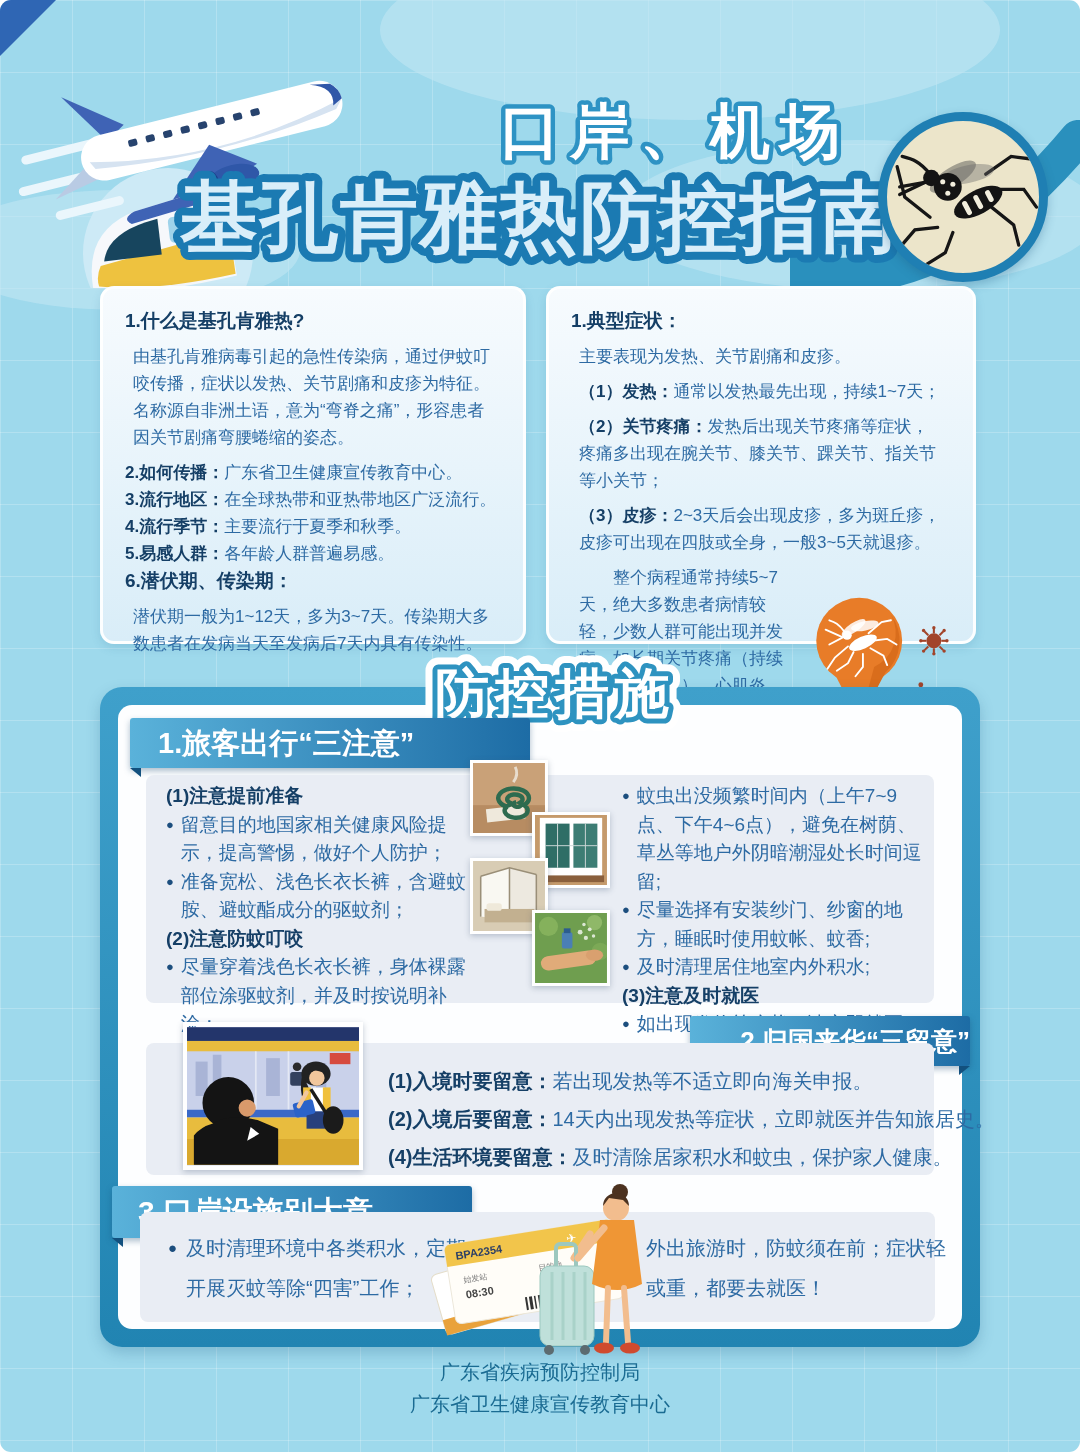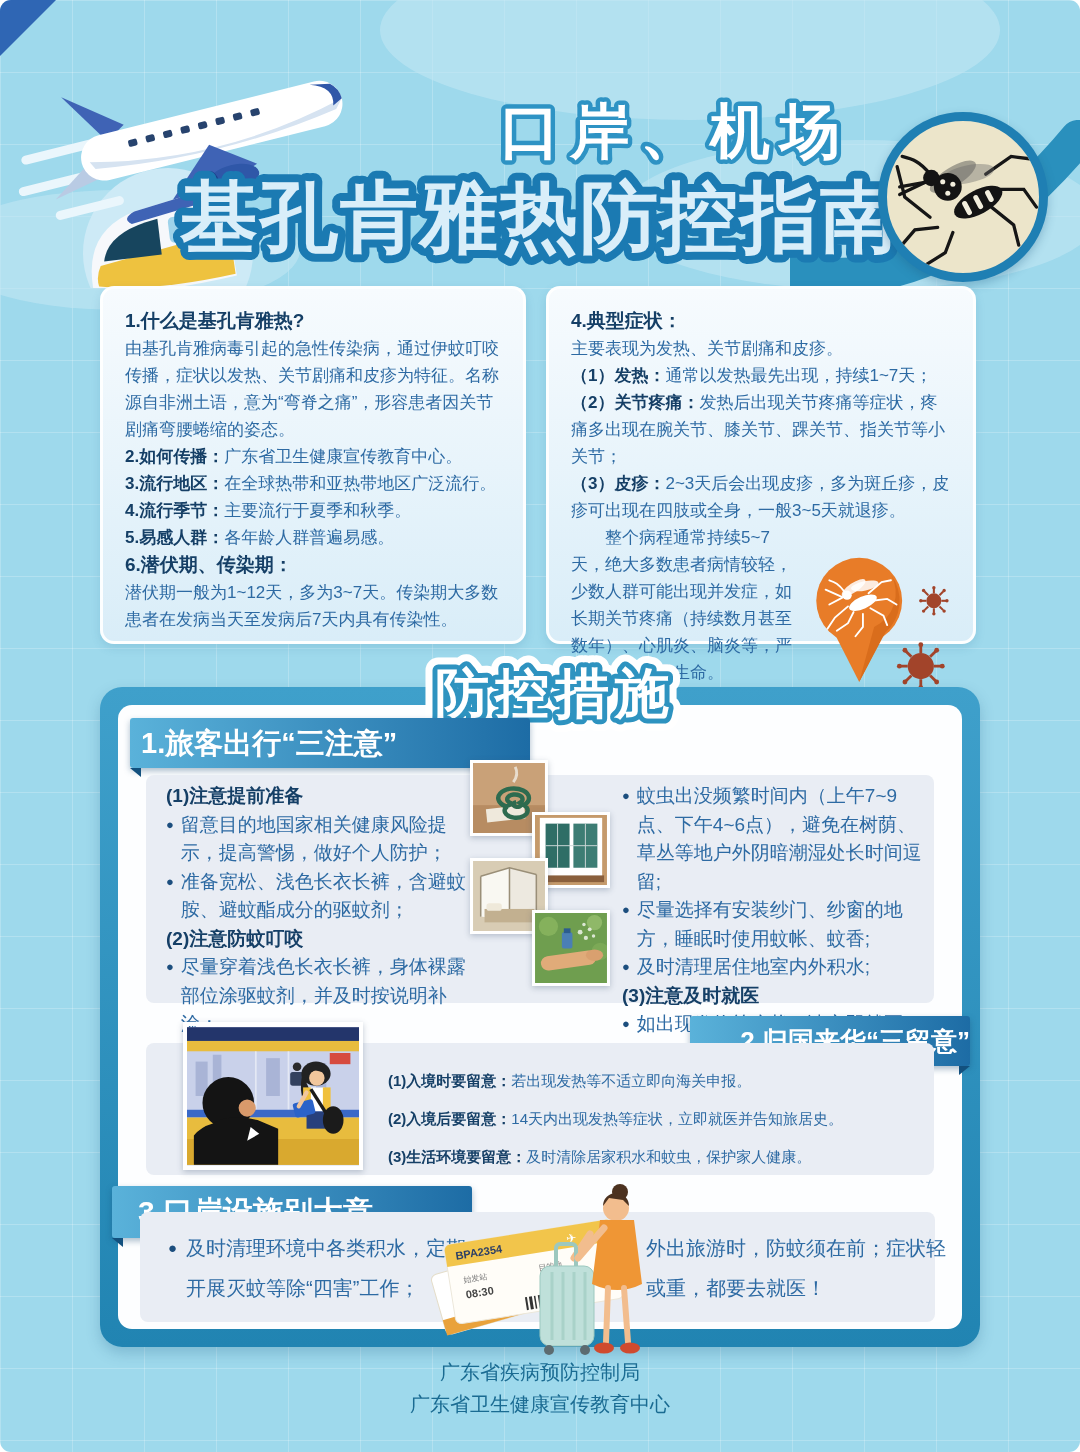--- a/index.html
+++ b/index.html
@@ -19,36 +19,36 @@
   .abs{position:absolute}
   
   .wave{position:absolute;background:#c2e6f3;opacity:.6;border-radius:50%}
   .corner-tri{position:absolute;left:0;top:0;width:0;height:0;border-top:56px solid #2f66b4;border-right:56px solid transparent}
   
   .card{position:absolute;border-radius:14px;background:linear-gradient(180deg,#f7fbfe,#d9edf8);
     border:3px solid rgba(255,255,255,.9);padding:18px 22px 16px 22px;
     font-size:17px;line-height:27px;color:var(--body);box-shadow:0 4px 10px rgba(40,110,150,.15)}
   .card .h{font-size:19px;font-weight:bold;color:var(--heading);line-height:28px}
   .card .lbl{font-weight:bold;color:var(--heading)}
-  .card p{margin:0}
+  .card p{margin:8px}
   .indent{text-indent:2em}
   
   .prevention{position:absolute;left:100px;top:687px;width:880px;height:660px;border-radius:22px;
     background:linear-gradient(180deg,#3fa0cb,#2184b2);box-shadow:0 6px 14px rgba(30,90,130,.25)}
   .panel{position:absolute;left:118px;top:705px;width:844px;height:624px;border-radius:14px;background:var(--panel)}
   .ribbon{position:absolute;height:50px;background:linear-gradient(90deg,var(--ribbon-a),var(--ribbon-b));
     color:#fff;font-weight:bold;font-size:29px;line-height:50px;border-radius:3px;
     box-shadow:0 3px 6px rgba(20,70,110,.35)}
   .ribbon .fold{position:absolute;bottom:-9px;width:0;height:0}
   .content-card{position:absolute;background:var(--content);border-radius:8px}
   .col{position:absolute;font-size:19px;line-height:28.5px;color:var(--body)}
   .col .sub{font-weight:bold;color:var(--heading)}
   .bullet{display:flex}
   .bullet::before{content:"●";font-size:13px;line-height:28.5px;margin-right:7px;color:#1c4e7e}
-  .s2line{position:absolute;font-size:15px;line-height:38px;color:var(--body);white-space:nowrap}
+  .s2line{position:absolute;font-size:20px;line-height:38px;color:var(--body);white-space:nowrap}
   .s2line .lbl,.s3line .lbl{font-weight:bold;color:var(--heading)}
   .s3line{position:absolute;font-size:20px;line-height:40px;color:var(--body);display:flex}
   .s3line::before{content:"●";font-size:15px;line-height:40px;margin-right:9px;color:#1c4e7e}
   .photo{position:absolute;border:3px solid #fff;box-shadow:0 2px 6px rgba(60,80,110,.3);overflow:hidden}
   .footer-line{position:absolute;width:1080px;text-align:center;color:var(--footer);font-size:20px;line-height:32px}
   svg text{font-family:"Liberation Sans","DejaVu Sans",sans-serif}
   .mosq-badge{position:absolute;left:878px;top:112px;width:170px;height:170px;border-radius:50%;
     border:9px solid #1f7fb3;background:#ece5ca;overflow:hidden;box-shadow:0 4px 10px rgba(30,90,130,.3)}
 </style>
 </head>
@@ -138,21 +138,21 @@
     <p>由基孔肯雅病毒引起的急性传染病，通过伊蚊叮咬传播，症状以发热、关节剧痛和皮疹为特征。名称源自非洲土语，意为“弯脊之痛”，形容患者因关节剧痛弯腰蜷缩的姿态。</p>
     <div><span class="lbl">2.如何传播：</span><span>广东省卫生健康宣传教育中心。</span></div>
     <div><span class="lbl">3.流行地区：</span><span>在全球热带和亚热带地区广泛流行。</span></div>
     <div><span class="lbl">4.流行季节：</span><span>主要流行于夏季和秋季。</span></div>
     <div><span class="lbl">5.易感人群：</span><span>各年龄人群普遍易感。</span></div>
     <div class="h">6.潜伏期、传染期：</div>
     <p>潜伏期一般为1~12天，多为3~7天。传染期大多数患者在发病当天至发病后7天内具有传染性。</p>
   </div>
 
   <div class="card" style="left:546px;top:286px;width:430px;height:358px">
-    <div class="h">4.典型症状：</div>
+    <div class="h">1.典型症状：</div>
     <p>主要表现为发热、关节剧痛和皮疹。</p>
     <p><span class="lbl">（1）发热：</span><span>通常以发热最先出现，持续1~7天；</span></p>
     <p><span class="lbl">（2）关节疼痛：</span><span>发热后出现关节疼痛等症状，疼痛多出现在腕关节、膝关节、踝关节、指关节等小关节；</span></p>
     <p><span class="lbl">（3）皮疹：</span><span>2~3天后会出现皮疹，多为斑丘疹，皮疹可出现在四肢或全身，一般3~5天就退疹。</span></p>
     <div>
       <svg style="float:right;margin:4px 0 0 6px" width="150" height="168" viewBox="0 0 160 180">
         <circle cx="62" cy="78" r="46" fill="#e87c28"></circle>
         <polygon points="62,165 32,106 92,106" fill="#e87c28"></polygon>
         <path d="M96,50 A46,46 0 0 1 90,112 L62,165 L78,106 A40,40 0 0 0 96,50 Z" fill="#d96d1c"></path>
         <g stroke="#ffffff" stroke-width="2" fill="none" stroke-linecap="round">
@@ -220,21 +220,21 @@
   </div>
 
   <div class="prevention"></div>
   <div class="panel"></div>
 
   <svg class="abs" style="left:345px;top:648px" width="420" height="92" viewBox="0 0 420 92">
     <text x="210" y="64" text-anchor="middle" font-size="54" font-weight="bold" letter-spacing="6" fill="#ffffff" stroke="#ffffff" stroke-width="24" stroke-linejoin="round">防控措施</text>
     <text x="210" y="64" text-anchor="middle" font-size="54" font-weight="bold" letter-spacing="6" fill="#ffffff" stroke="#2e93c0" stroke-width="10" stroke-linejoin="round" paint-order="stroke">防控措施</text>
   </svg>
 
-  <div class="ribbon" style="left:130px;top:718px;width:400px;padding-left:11px">
+  <div class="ribbon" style="left:130px;top:718px;width:400px;padding-left:28px">
     <span>1.旅客出行“三注意”</span>
     <div class="fold" style="left:0;border-top:9px solid var(--ribbon-fold);border-left:11px solid transparent"></div>
   </div>
   <div class="content-card" style="left:146px;top:775px;width:788px;height:228px"></div>
   <div class="col" style="left:166px;top:782px;width:302px">
     <div class="sub">(1)注意提前准备</div>
     <div class="bullet">
         <span>留意目的地国家相关健康风险提示，提高警惕，做好个人防护；</span>
       </div>
     <div class="bullet">
@@ -363,21 +363,21 @@
         <polygon points="74,116 84,124 70,132" fill="#ffffff"></polygon>
       </svg>
   </div>
   <div class="s2line" style="left:388px;top:1062px">
     <span class="lbl">(1)入境时要留意：</span><span>若出现发热等不适立即向海关申报。</span>
   </div>
   <div class="s2line" style="left:388px;top:1100px">
     <span class="lbl">(2)入境后要留意：</span><span>14天内出现发热等症状，立即就医并告知旅居史。</span>
   </div>
   <div class="s2line" style="left:388px;top:1138px">
-    <span class="lbl">(3)生活环境要留意：</span><span>及时清除居家积水和蚊虫，保护家人健康。</span>
+    <span class="lbl">(4)生活环境要留意：</span><span>及时清除居家积水和蚊虫，保护家人健康。</span>
   </div>
 
   <div class="ribbon" style="left:112px;top:1186px;width:360px;padding-left:26px;font-size:30px;height:52px;line-height:52px">
     <span>3.口岸设施别大意</span>
     <div class="fold" style="left:0;border-top:9px solid var(--ribbon-fold);border-left:11px solid transparent"></div>
   </div>
   <div class="content-card" style="left:140px;top:1212px;width:795px;height:110px"></div>
   <div class="s3line" style="left:168px;top:1228px;width:300px">
     <span>及时清理环境中各类积水，定期开展灭蚊等除“四害”工作；</span>
   </div>

